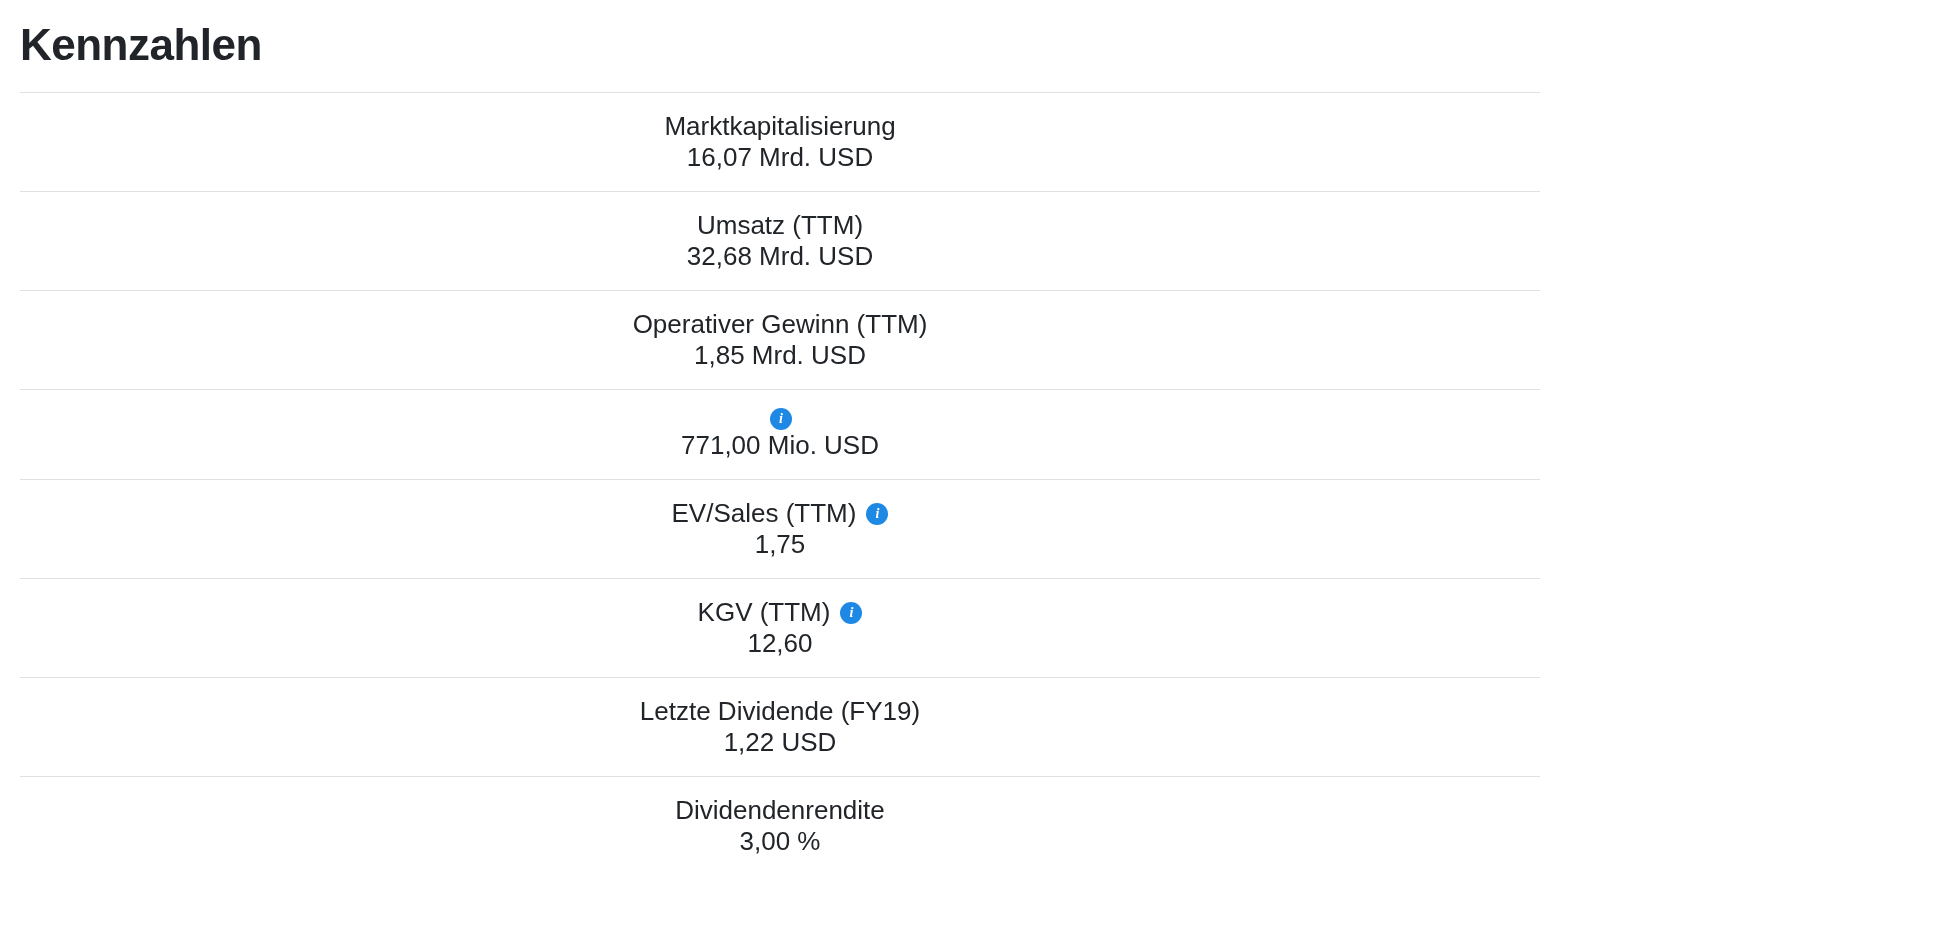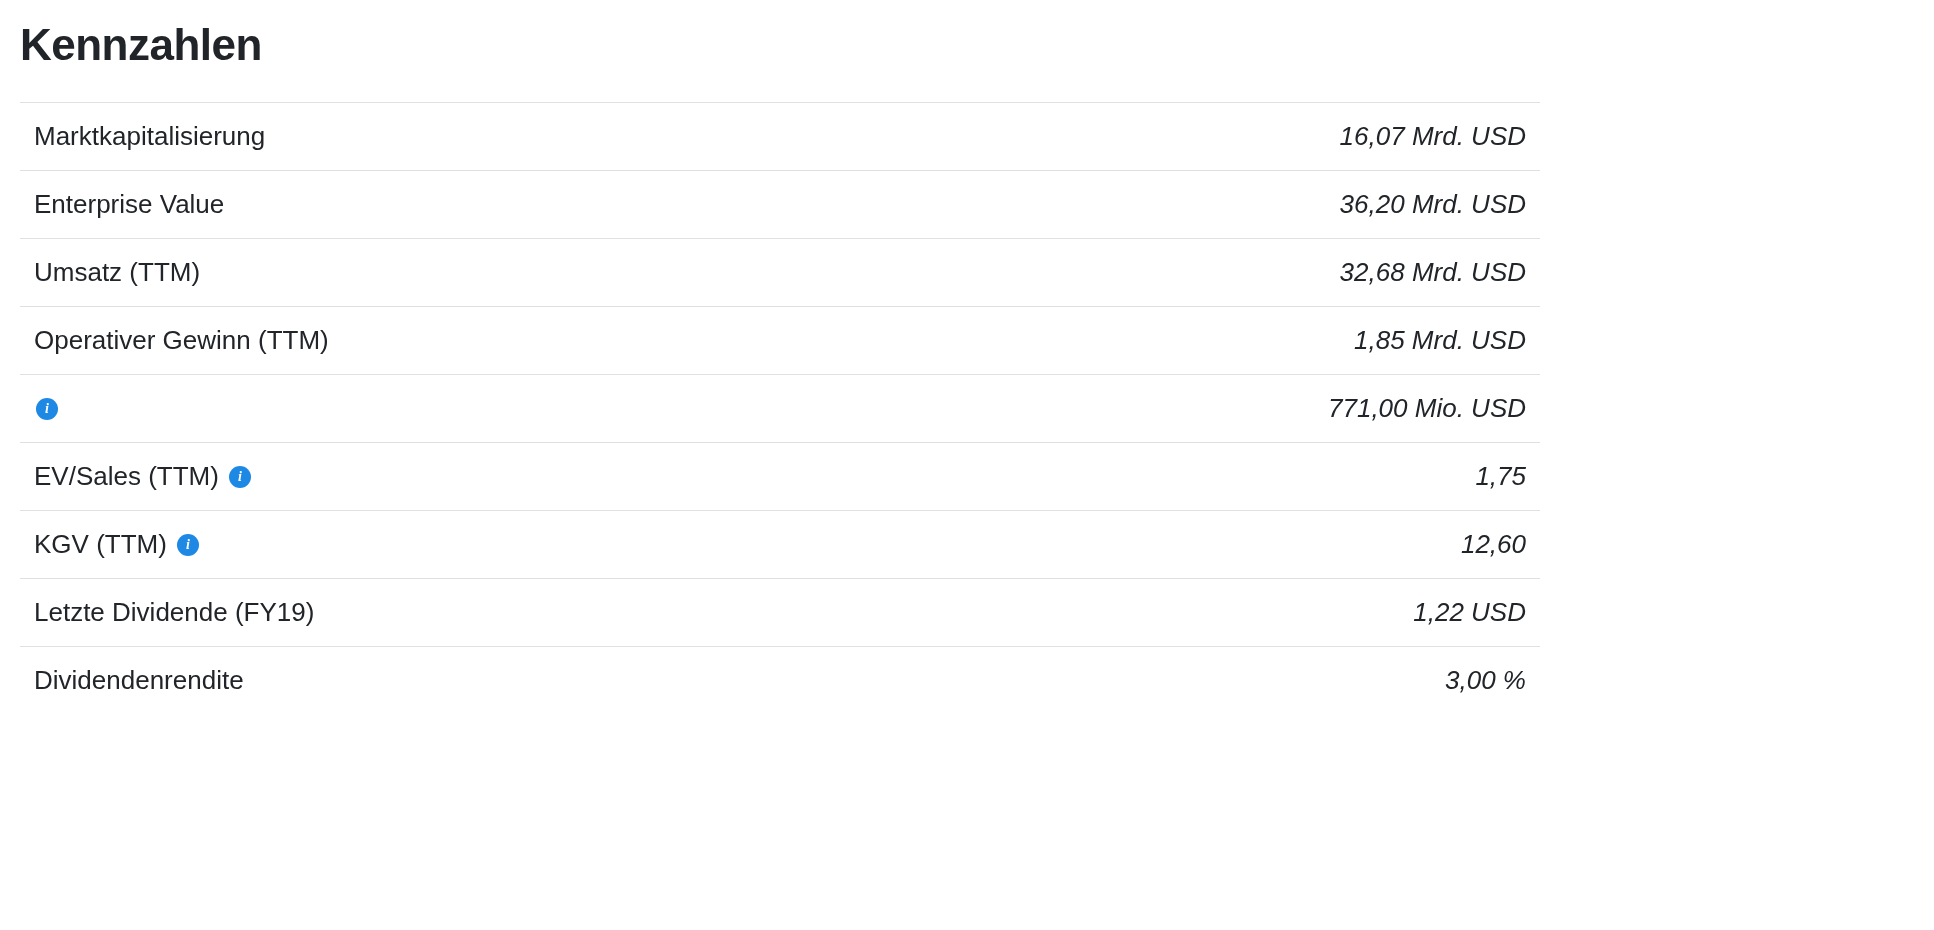--- a/index.html
+++ b/index.html
@@ -10,48 +10,48 @@
       padding: 20px;
     }
     .container {
       max-width: 1520px;
       margin: 0;
     }
     h2.section-title {
       font-size: 44px;
       font-weight: 700;
       color: #212529;
-      margin-bottom: 32px;
+      margin-bottom: 22px;
       letter-spacing: -0.5px;
     }
     .metrics-list {
       border-top: 1px solid #e0e0e0;
     }
     .metric-row {
       display: flex;
       justify-content: space-between;
       align-items: center;
       padding: 18px 14px;
       border-bottom: 1px solid #e0e0e0;
       font-size: 26px;
       color: #333;
+      flex-direction: column;
     }
     .metric-row:last-child {
       border-bottom: none;
     }
     .metric-label {
       display: flex;
       align-items: center;
       gap: 8px;
       color: #212529;
     }
     .metric-value {
       color: #212529;
       text-align: center;
-      font-style: italic;
     }
     .info-icon {
       display: inline-flex;
       align-items: center;
       justify-content: center;
       width: 22px;
       height: 22px;
       border-radius: 50%;
       background: #1e88e5;
       color: #fff;
@@ -71,26 +71,20 @@
 
   <div class="metrics-list">
 
     <div class="metric-row">
       <div class="metric-label">
         <span>Marktkapitalisierung</span>
       </div>
       <div class="metric-value">16,07 Mrd. USD</div>
     </div>
 
-    <div class="metric-row">
-      <div class="metric-label">
-        <span>Enterprise Value</span>
-      </div>
-      <div class="metric-value">36,20 Mrd. USD</div>
-    </div>
 
     <div class="metric-row">
       <div class="metric-label">
         <span>Umsatz (TTM)</span>
       </div>
       <div class="metric-value">32,68 Mrd. USD</div>
     </div>
 
     <div class="metric-row">
       <div class="metric-label">

